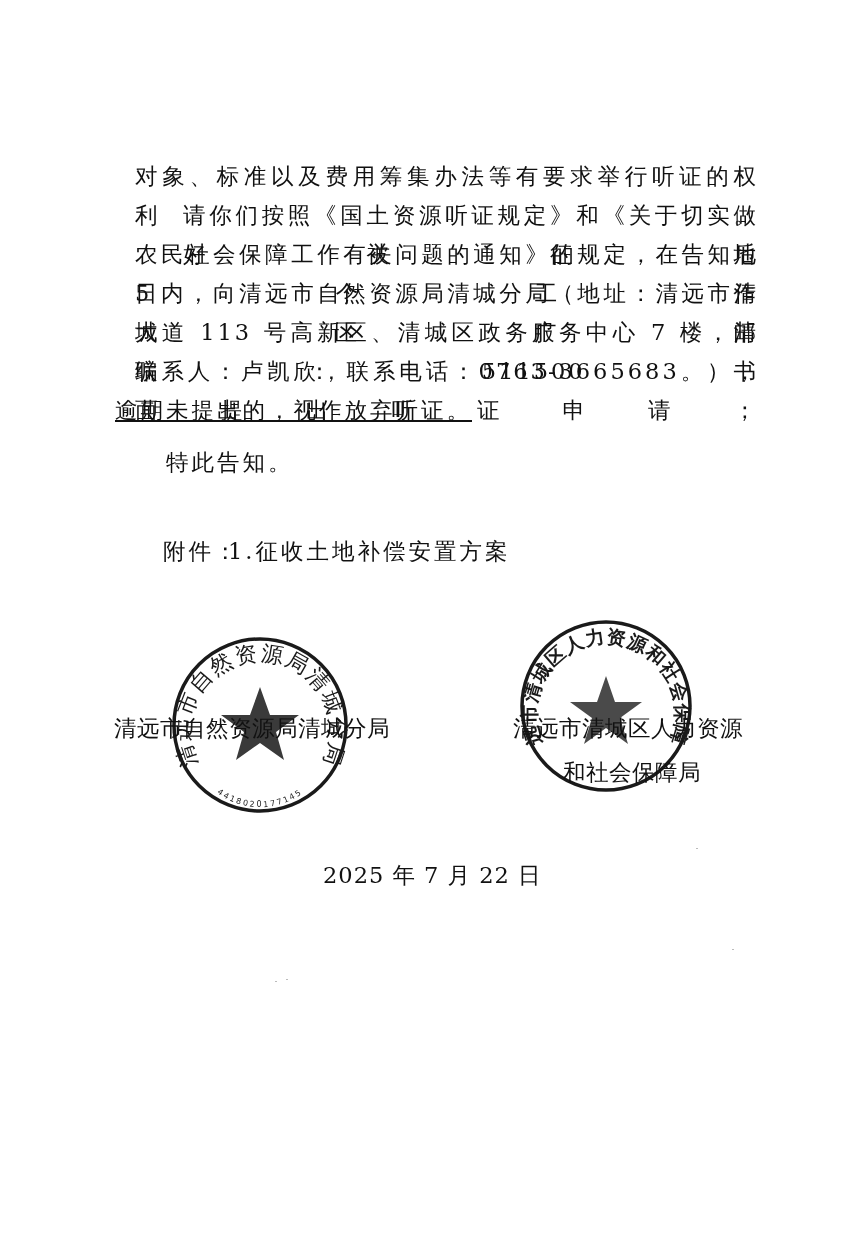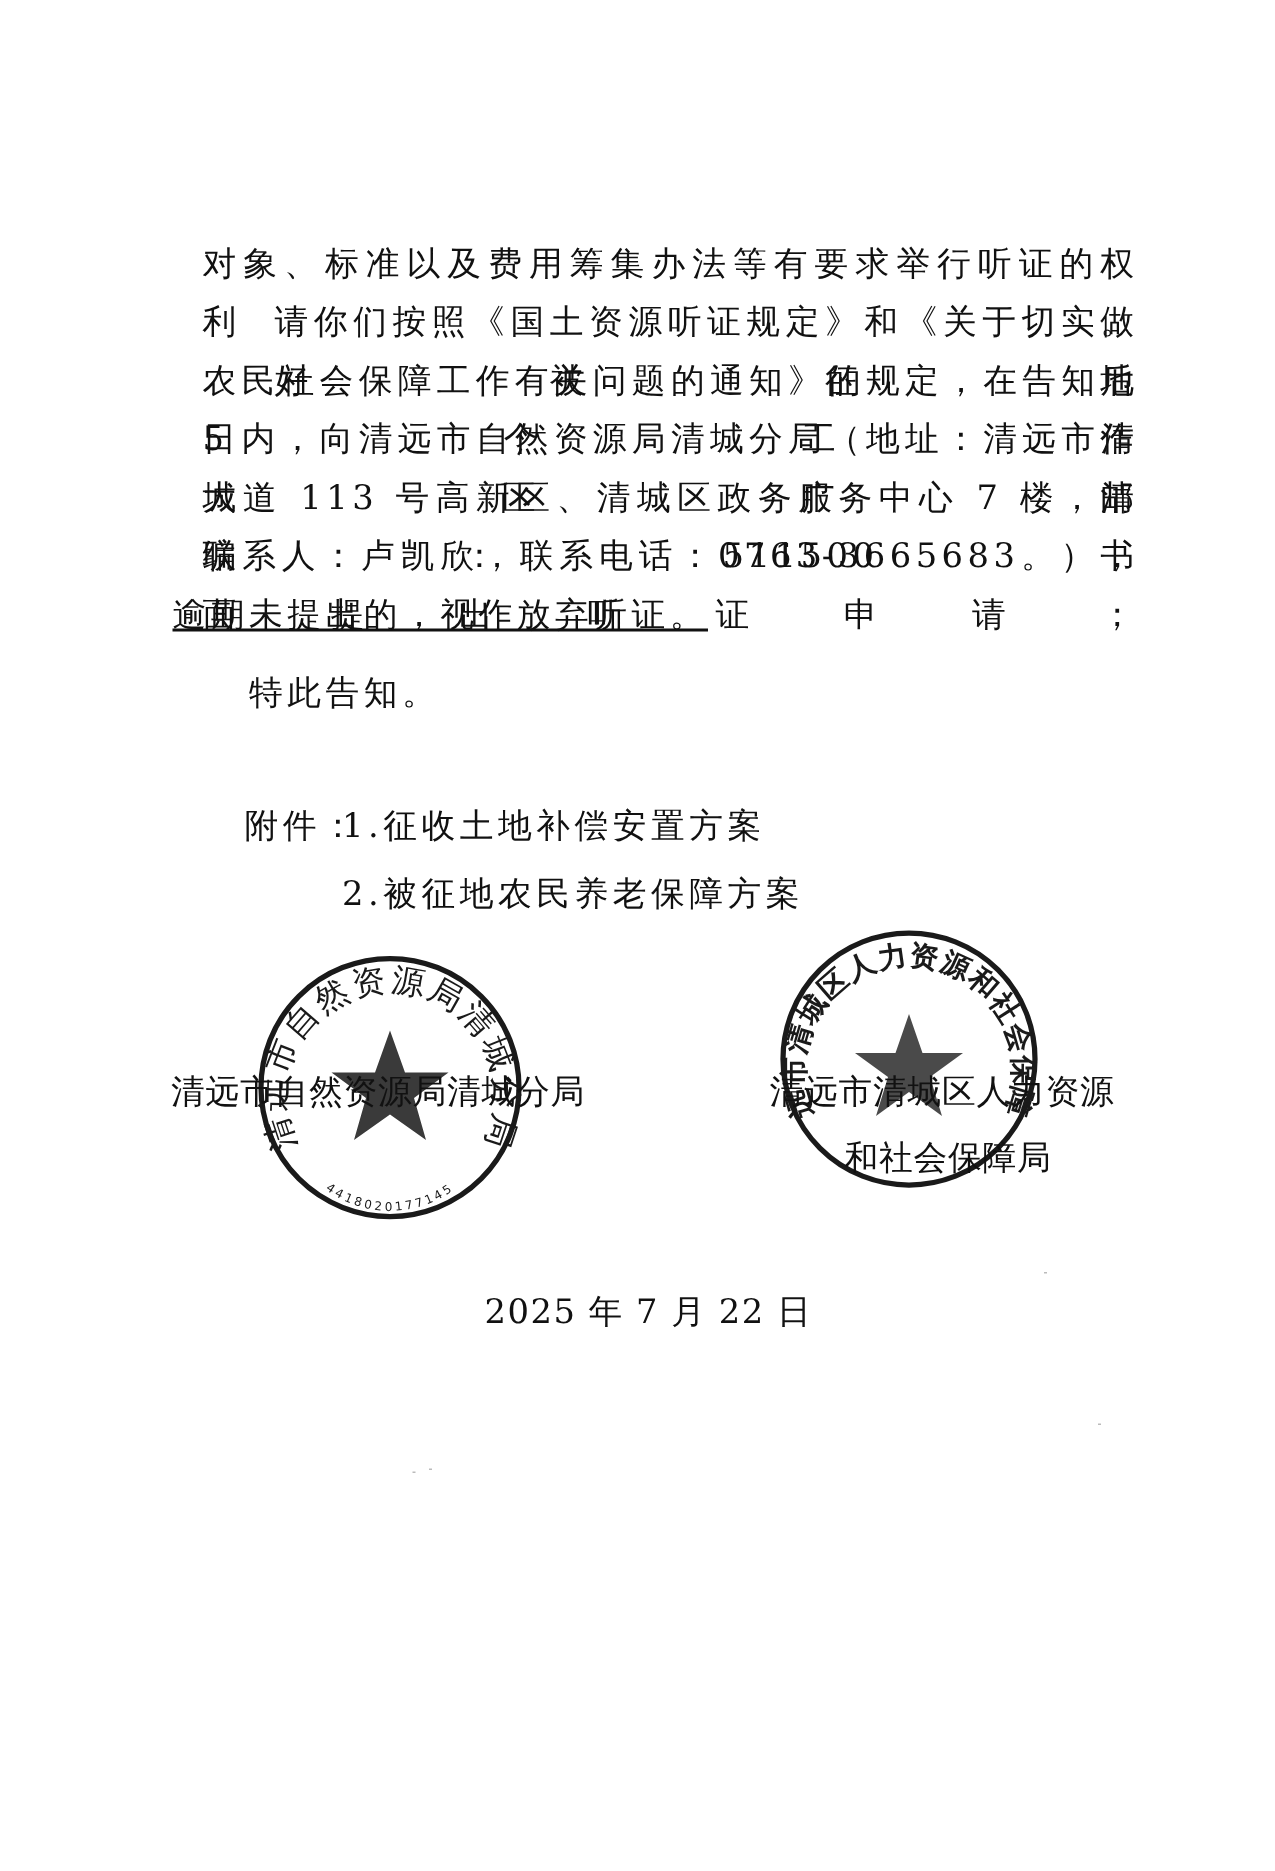--- a/index.html
+++ b/index.html
@@ -24,21 +24,20 @@
   <div class="line justify" style="top:235px;">农民社会保障工作有关问题的通知》的规定，在告知后 5 个工作</div>
   <div class="line justify" style="top:274px;">日内，向清远市自然资源局清城分局（地址：清远市清城区广清</div>
   <div class="line justify" style="top:313px;">大道 113 号高新区、清城区政务服务中心 7 楼，邮编：511500，</div>
   <div class="line justify" style="top:352px;">联系人：卢凯欣，联系电话：0763-3665683。）书面提出听证申请；</div>
   <div class="line" style="top:391px;text-decoration:underline;">逾期未提出的，视作放弃听证。</div>
 
   <div class="line" style="top:443px; left:166px;">特此告知。</div>
 
   <div class="line" style="top:532px; left:163px; width:auto;">附件：</div>
   <div class="line" style="top:532px; left:228px; width:auto;">1.征收土地补偿安置方案</div>
-  <div class="line" style="top:577px; left:228px; width:auto;">2.被征地农民养老保障方案</div>
 
   <svg class="stamp" style="left:170px; top:635px;" width="180" height="180" viewBox="0 0 180 180">
     <defs>
       <path id="ringL" d="M 30,132 A 70,70 0 1,1 150,132" fill="none"></path>
       <path id="codeL" d="M 38,150 A 72,72 0 0,0 142,150" fill="none"></path>
     </defs>
     <circle cx="90" cy="90" r="86" fill="none" stroke="#1a1a1a" stroke-width="3.5"></circle>
     <text font-family="DejaVu Serif, serif" font-size="22" fill="#1a1a1a" letter-spacing="2">
       <textPath href="#ringL" startOffset="50%" text-anchor="middle">清远市自然资源局清城分局</textPath>
     </text>

